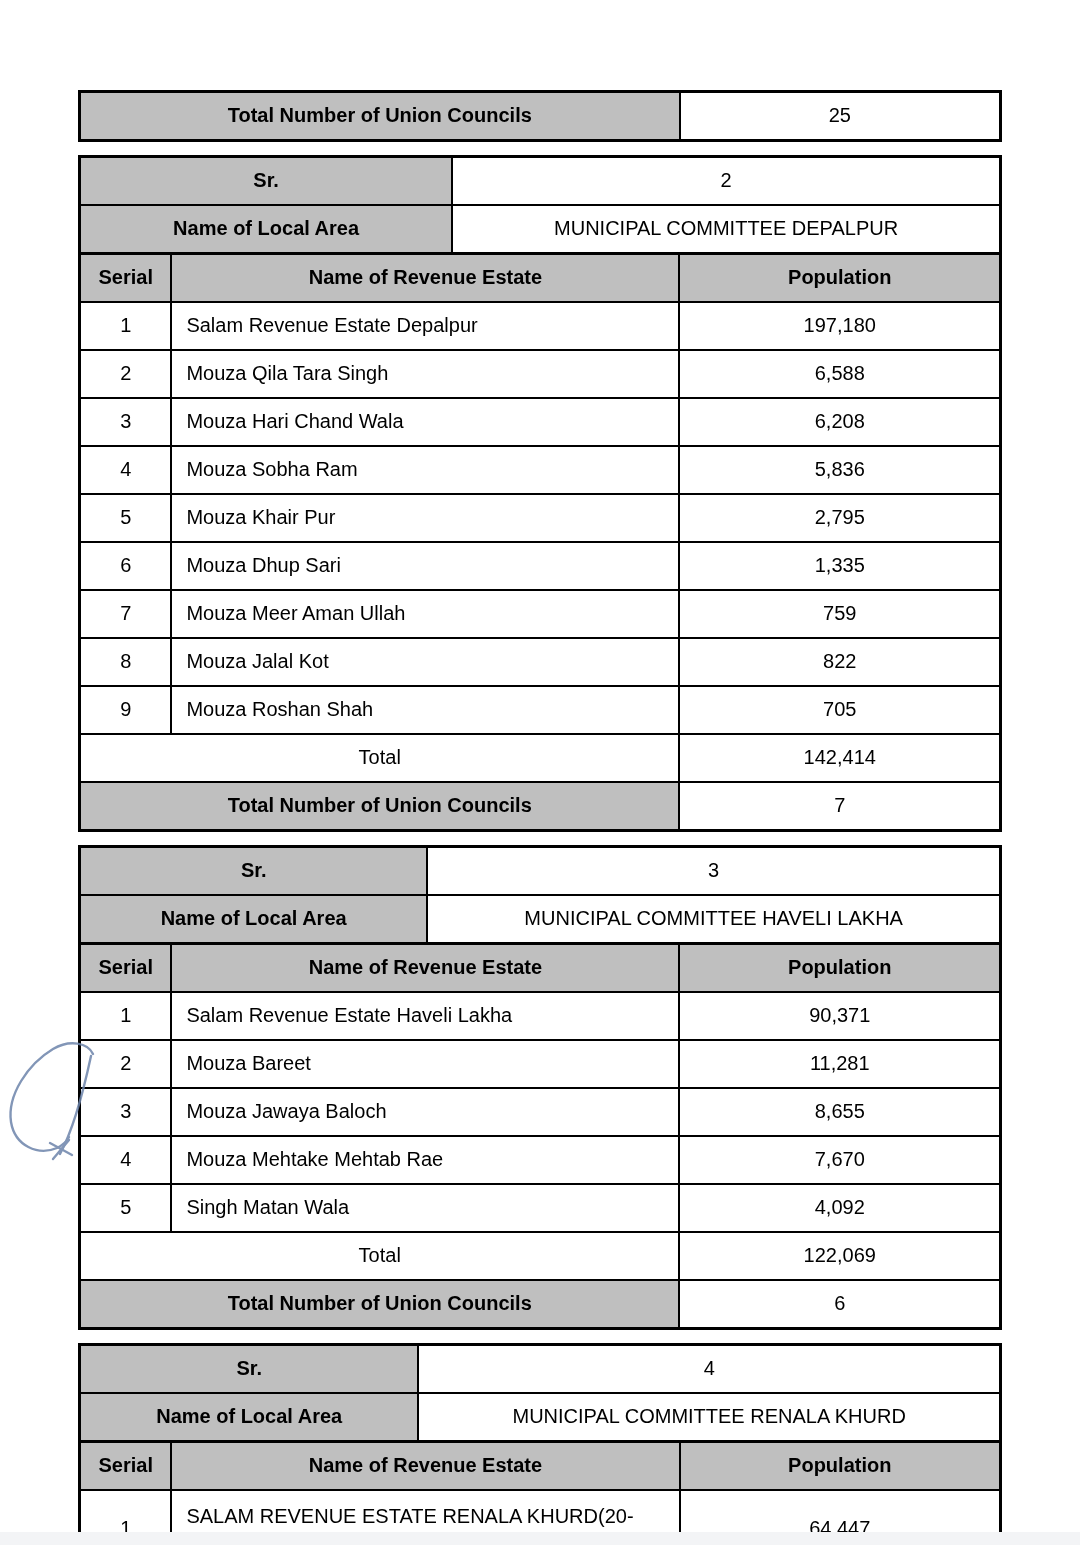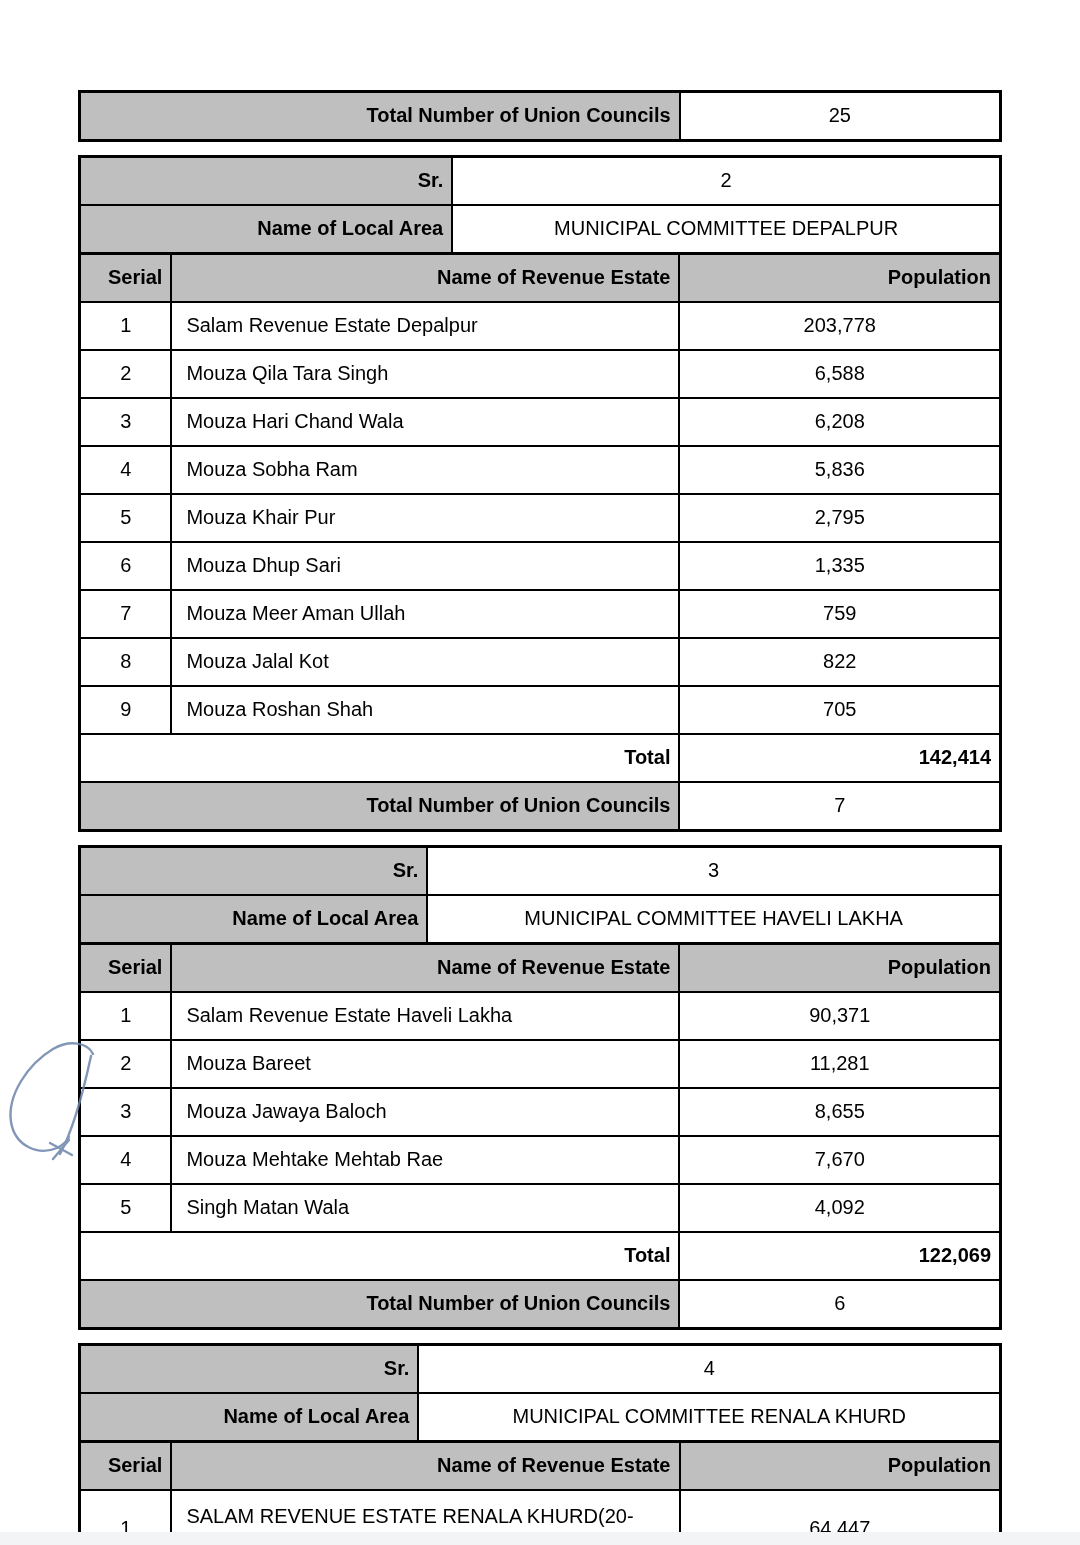--- a/index.html
+++ b/index.html
@@ -24,25 +24,25 @@
     height:42px;
     font-size:20px;
     line-height:1.18;
     padding:2px 8px;
     overflow:hidden;
     vertical-align:middle;
   }
   td.hdr{
     background:var(--c-header_bg);
     font-weight:bold;
-    text-align:right;
+    text-align:center;
   }
   td.val{text-align:center;}
   td.name{text-align:left;padding-left:14px;padding-right:18px;}
-  td.bold{font-weight:bold;text-align:right;}
+  td.bold{font-weight:normal;}
   td.tall{height:72px;}
   .sig{
     position:absolute;left:0px;top:1032px;width:110px;height:135px;
     pointer-events:none;
   }
   .footer-strip{
     position:absolute;left:0;bottom:0;width:1080px;height:13px;
     background:var(--c-footer_strip);
   }
 </style>
@@ -91,21 +91,21 @@
         </colgroup>
       <tbody>
           <tr>
         <td class="hdr">Serial</td>
         <td class="hdr">Name of Revenue Estate</td>
         <td class="hdr">Population</td>
       </tr>
       <tr>
         <td class="val">1</td>
         <td class="name">Salam Revenue Estate Depalpur</td>
-        <td class="val">203,778</td>
+        <td class="val">197,180</td>
       </tr>
       <tr>
         <td class="val">2</td>
         <td class="name">Mouza Qila Tara Singh</td>
         <td class="val">6,588</td>
       </tr>
       <tr>
         <td class="val">3</td>
         <td class="name">Mouza Hari Chand Wala</td>
         <td class="val">6,208</td>

